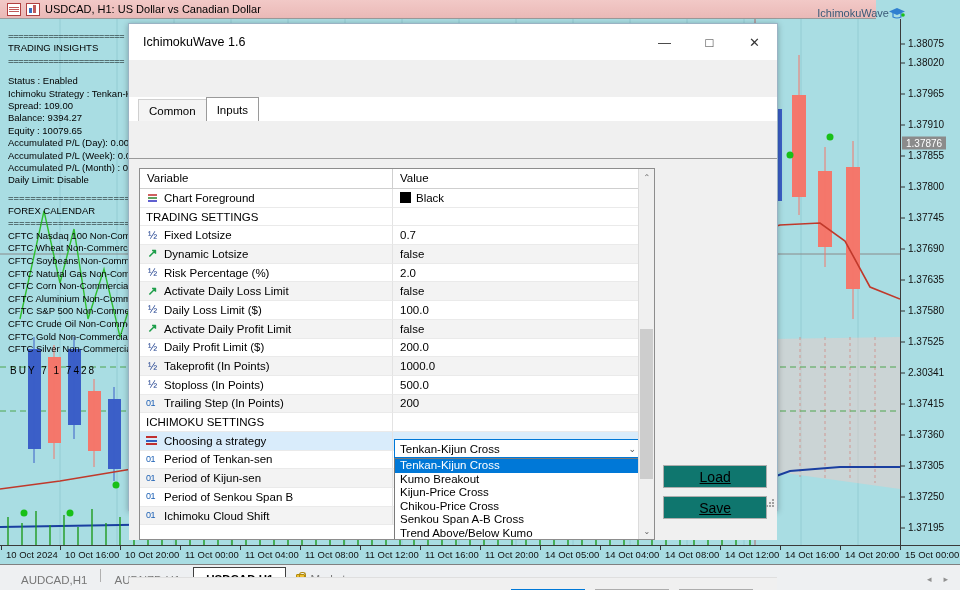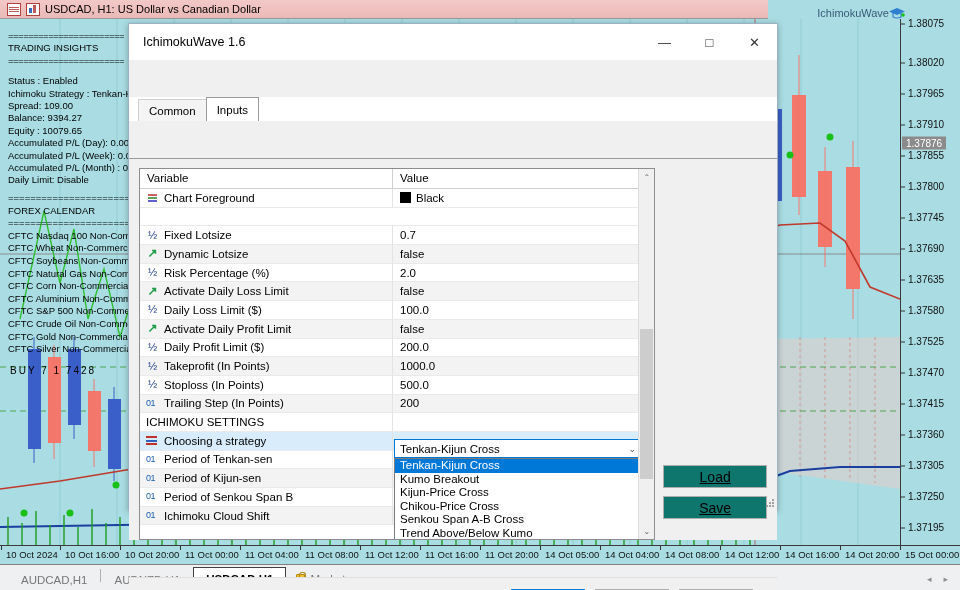--- a/index.html
+++ b/index.html
@@ -8,21 +8,21 @@
     font-family: "Liberation Sans", sans-serif;
     font-size: 11px;
     background: #a9dee3;
     position: relative;
   }
 
   
   #chart-window { position: absolute; inset: 0; background: #a9dde3; }
 
   #chart-titlebar {
-    position: absolute; left: 0; top: 0; width: 768px; height: 19px;
+    position: absolute; left: 0; top: 0; width: 876px; height: 19px;
     background: linear-gradient(#f2c9c7, #eab9b7);
     border-bottom: 1px solid #9a9a9a;
     display: flex; align-items: center; gap: 5px; padding-left: 7px;
   }
   #chart-titlebar .tb-icon {
     width: 14px; height: 13px; border: 1px solid #b04040; background: #fff;
     display: flex; flex-direction: column; justify-content: center; gap: 1px;
     padding: 1px; flex: 0 0 auto;
   }
   #chart-titlebar .tb-icon i { display: block; height: 1px; background: #c05a5a; }
@@ -454,33 +454,33 @@
     <div>CFTC Aluminium Non-Comme</div>
     <div>CFTC S&amp;P 500 Non-Commerc</div>
     <div>CFTC Crude Oil Non-Commer</div>
     <div>CFTC Gold Non-Commercial I</div>
     <div>CFTC Silver Non-Commercial</div>
   </div>
 
   <div id="buy-label">BUY   7   1  7428</div>
 
   <div id="price-axis">
-    <div class="price-tick" style="top:4px">1.38075</div>
+    <div class="price-tick" style="top:24px">1.38075</div>
     <div class="price-tick" style="top:43px">1.38020</div>
     <div class="price-tick" style="top:74px">1.37965</div>
     <div class="price-tick" style="top:105px">1.37910</div>
     <div id="price-current" style="top:124px">1.37876</div>
     <div class="price-tick" style="top:136px">1.37855</div>
     <div class="price-tick" style="top:167px">1.37800</div>
     <div class="price-tick" style="top:198px">1.37745</div>
     <div class="price-tick" style="top:229px">1.37690</div>
     <div class="price-tick" style="top:260px">1.37635</div>
     <div class="price-tick" style="top:291px">1.37580</div>
     <div class="price-tick" style="top:322px">1.37525</div>
-    <div class="price-tick" style="top:353px">1.37470</div>
+    <div class="price-tick" style="top:353px">2.30341</div>
     <div class="price-tick" style="top:384px">1.37415</div>
     <div class="price-tick" style="top:415px">1.37360</div>
     <div class="price-tick" style="top:446px">1.37305</div>
     <div class="price-tick" style="top:477px">1.37250</div>
     <div class="price-tick" style="top:508px">1.37195</div>
   </div>
 
   <div id="time-axis">
     <div class="time-tick" style="left:6px">10 Oct 2024</div>
     <div class="time-tick" style="left:65px">10 Oct 16:00</div>
@@ -551,20 +551,23 @@
               </span>
             <span>Chart Foreground</span>
           </div>
           <div class="cell-val">
             <span class="swatch"></span>
             <span>Black</span>
           </div>
         </div>
 
         <div class="grid-row section">
+          <div class="cell-var">
+            <span>TRADING SETTINGS</span>
+          </div>
           <div class="cell-val"></div>
         </div>
 
         <div class="grid-row">
           <div class="cell-var">
             <span class="ic ic-half">½</span>
             <span>Fixed Lotsize</span>
           </div>
           <div class="cell-val">0.7</div>
         </div>

